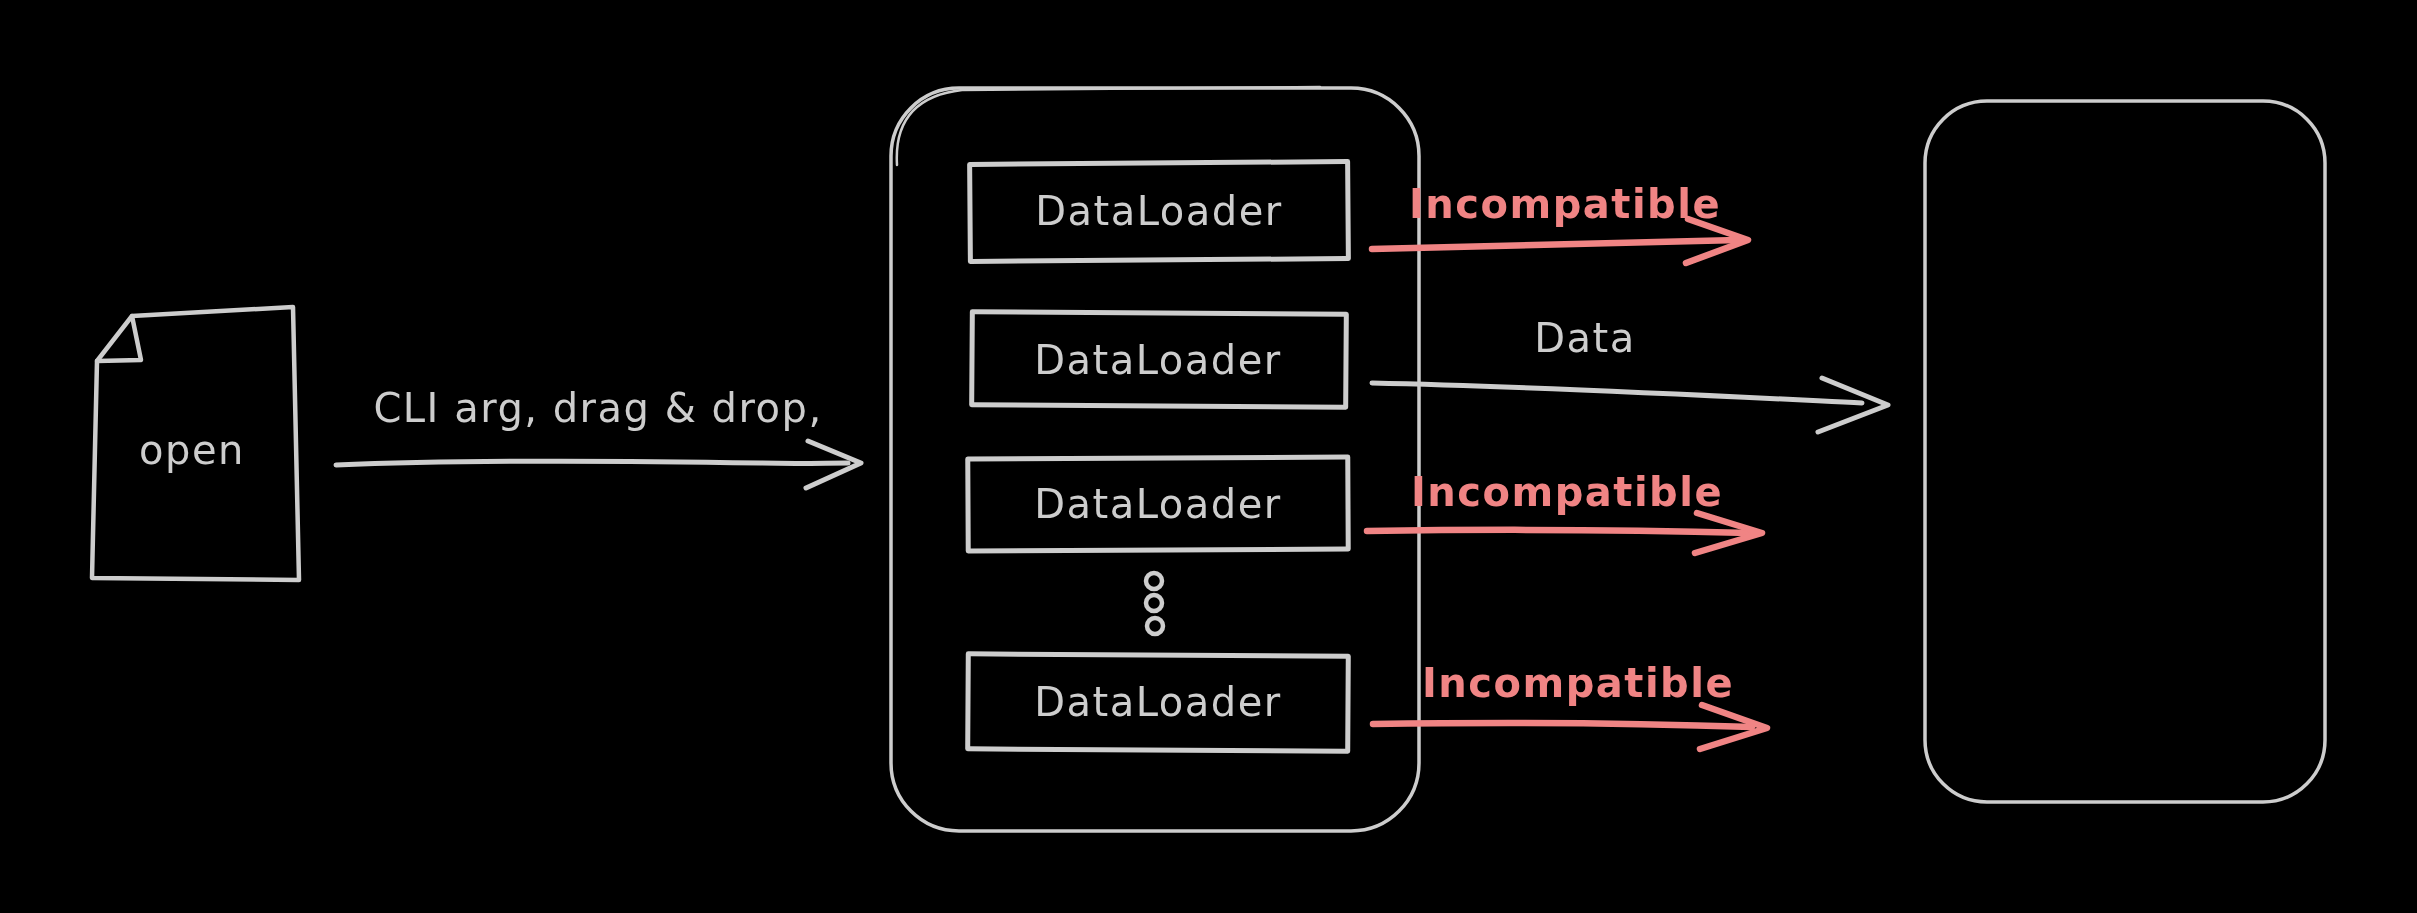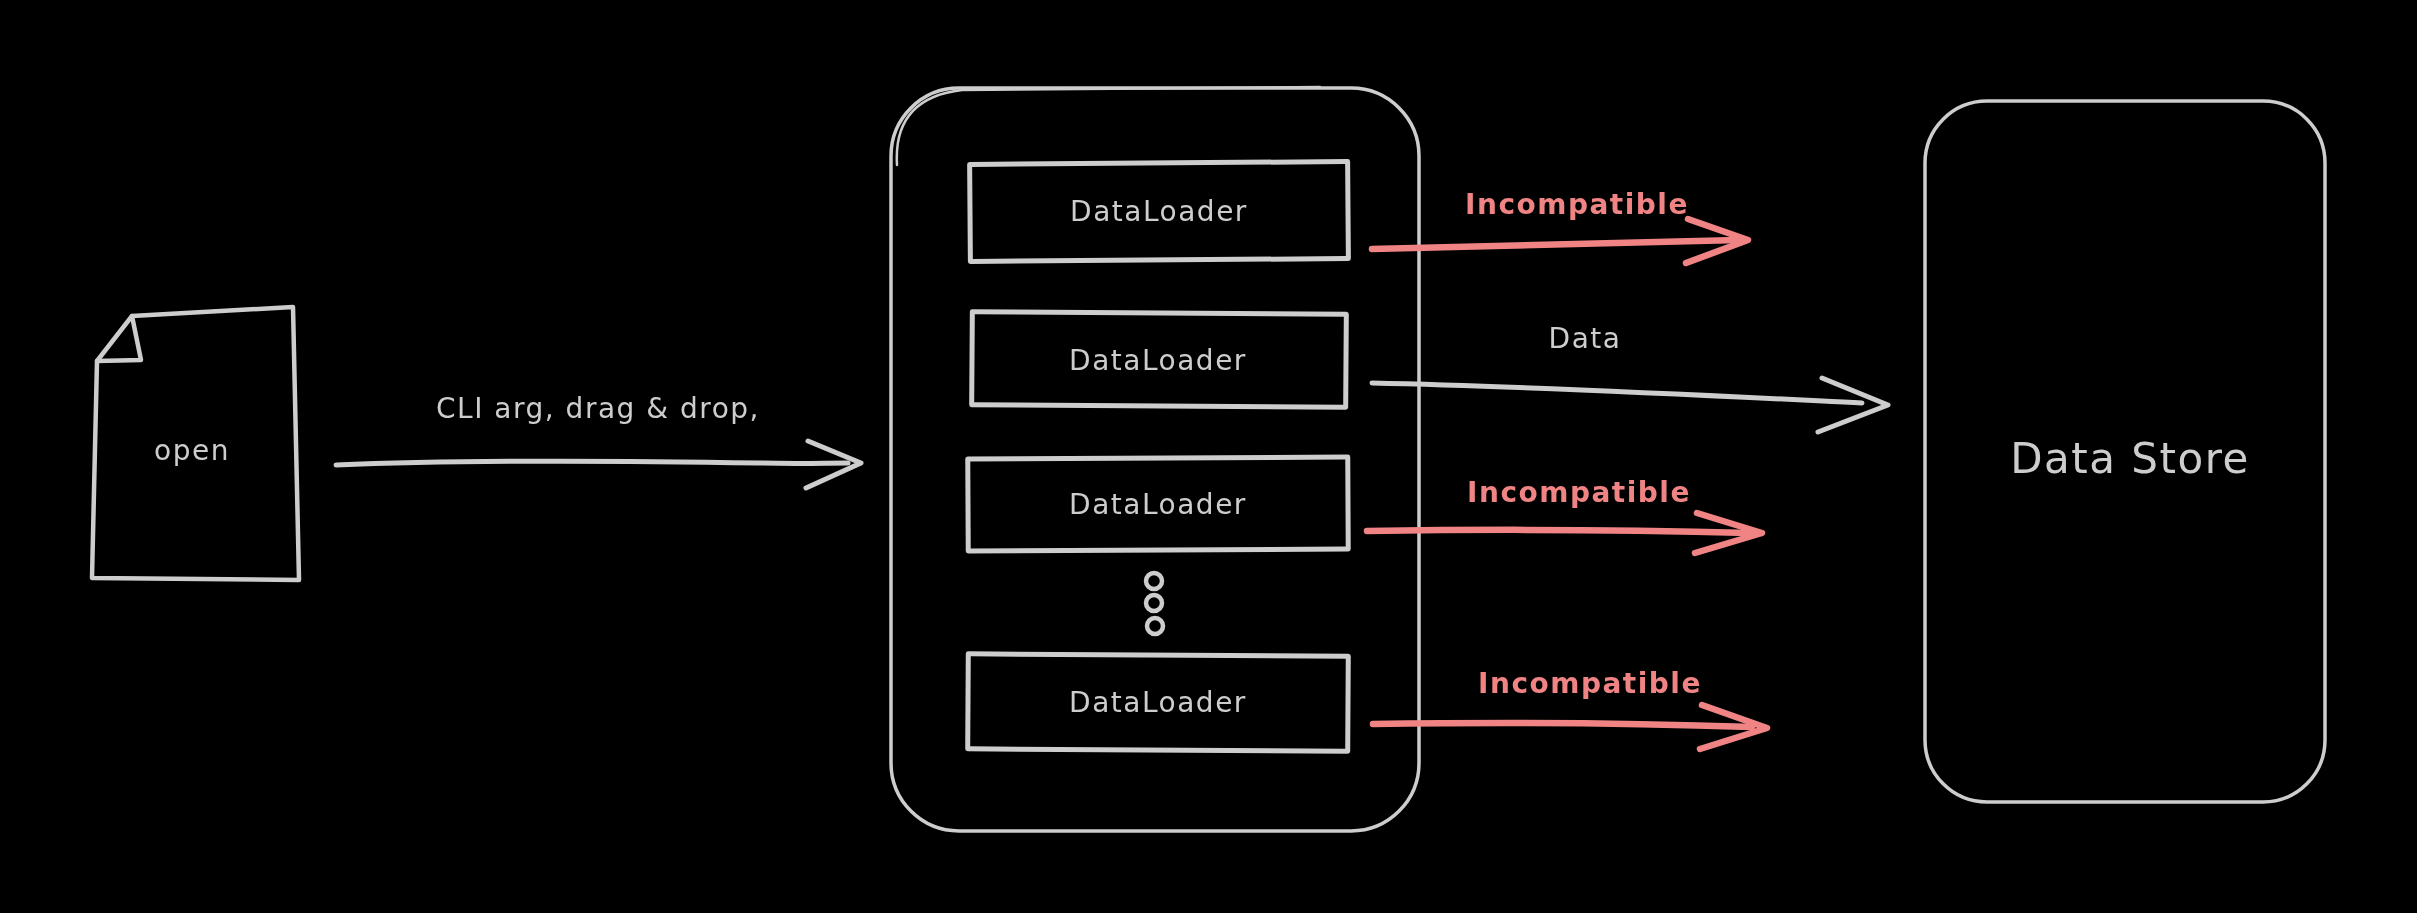--- a/index.html
+++ b/index.html
@@ -31,32 +31,31 @@
   .ink-red {
     stroke: var(--accent-color, #f08484);
     fill: none;
     stroke-linecap: round;
     stroke-linejoin: round;
   }
   .label {
     position: absolute;
     transform: translate(-50%, -50%);
     color: var(--stroke-color, #cdcdcd);
-    font-size: 28px;
+    font-size: 40px;
     letter-spacing: 1.5px;
     white-space: nowrap;
   }
   .label.handw {
     
     font-weight: normal;
   }
   .label.red {
     color: var(--accent-color, #f08484);
     font-weight: bold;
-    margin-left: 12px;
   }
   .label.big {
     font-size: 42px;
   }
 </style>
 </head>
 <body>
 
 <div class="canvas">
 
@@ -119,15 +118,14 @@
   <div class="label handw" style="left:1159px; top:211px;">DataLoader</div>
   <div class="label handw" style="left:1158px; top:360px;">DataLoader</div>
   <div class="label handw" style="left:1158px; top:504px;">DataLoader</div>
   <div class="label handw" style="left:1158px; top:702px;">DataLoader</div>
 
   <div class="label red" style="left:1565px; top:204px;">Incompatible</div>
   <div class="label handw" style="left:1562px; top:338px;margin-left:23px;">Data</div>
   <div class="label red" style="left:1567px; top:492px;">Incompatible</div>
   <div class="label red" style="left:1578px; top:683px;">Incompatible</div>
 
-  <div class="label handw big" style="left:2130px; top:458px;">Data Store</div>
 
 </div>
 
 </body></html>

